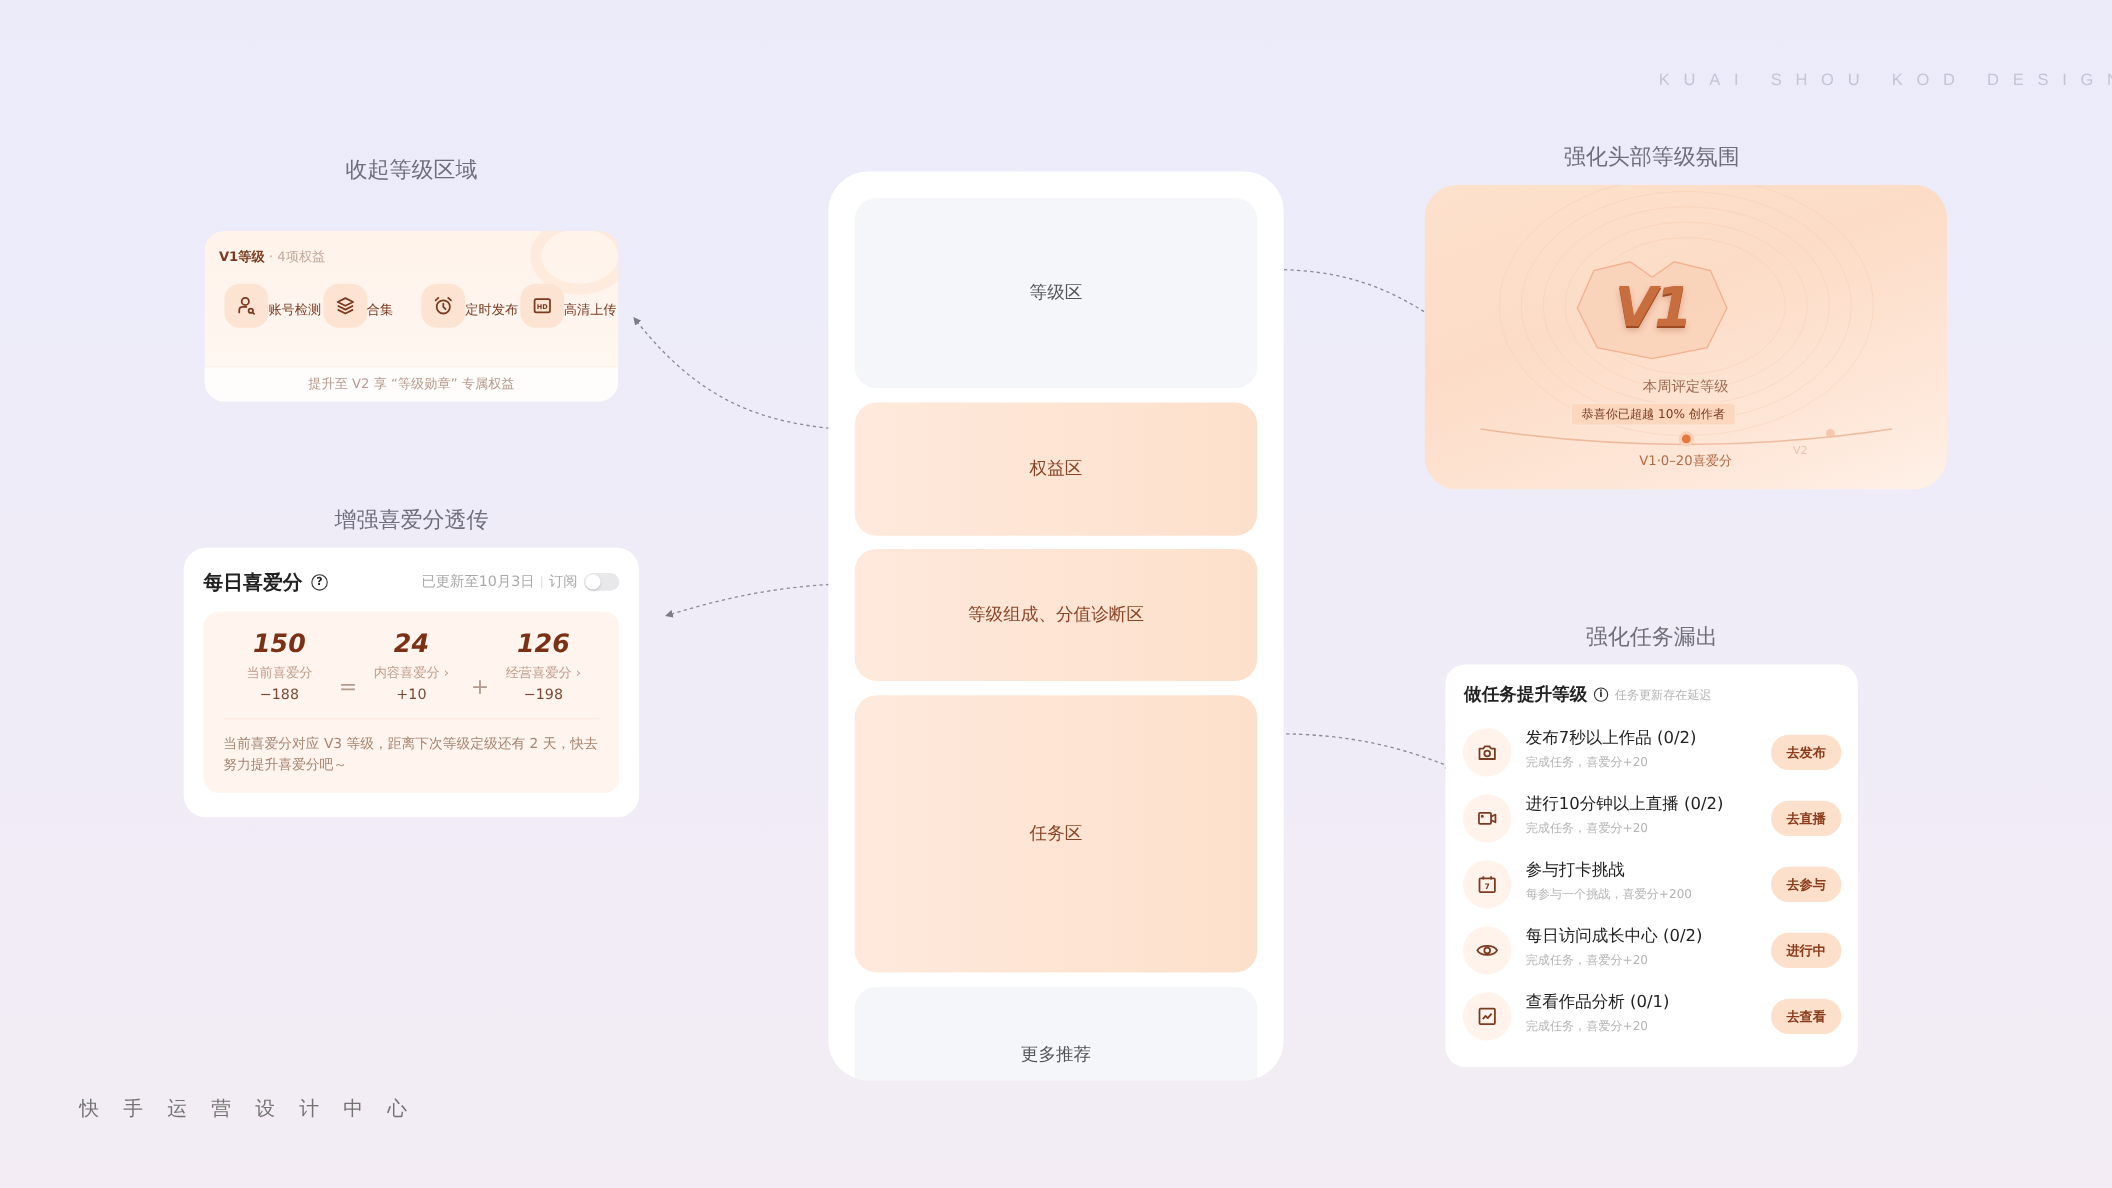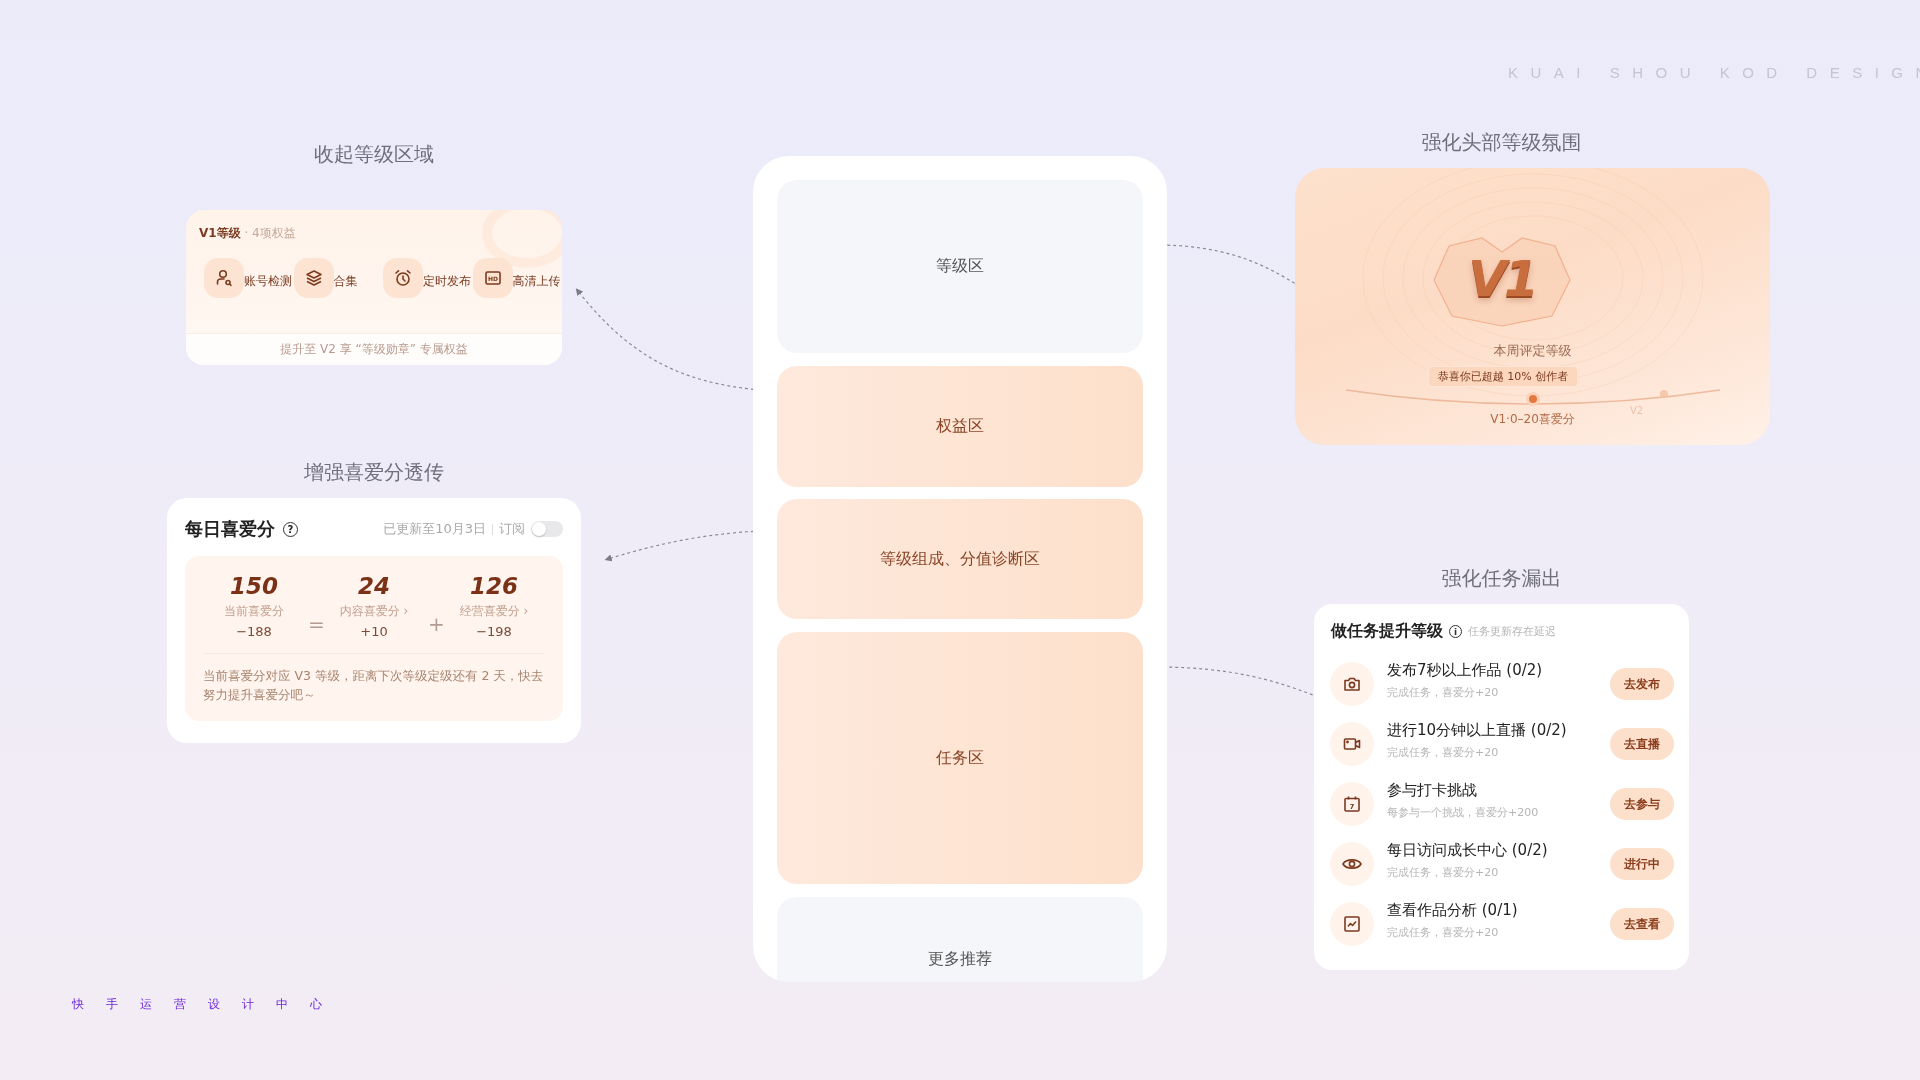--- a/index.html
+++ b/index.html
@@ -10,22 +10,22 @@
     background: linear-gradient(180deg, #ebebfa 0%, #efecf8 50%, #f3ecf4 100%);
     color: #333;
   }
   .abs { position: absolute; }
 
   .brand-en {
     left: 1508px; top: 64px; font-size: 15px; letter-spacing: 12.5px;
     color: #c4c4d4; font-family: "Liberation Sans", sans-serif; white-space: nowrap;
   }
   .brand-cn {
-    left: 72px; top: 996px; font-size: 12px; letter-spacing: 22px;
-    color: #6d28d9; white-space: nowrap; text-align: center;
+    left: 72px; top: 996px; font-size: 18px; letter-spacing: 22px;
+    color: #737373; white-space: nowrap; text-align: center;
   }
   .sec-title {
     font-size: 20px; color: #6f6f7c; text-align: center; white-space: nowrap;
   }
 
   
   .phone {
     left: 753px; top: 156px; width: 414px; height: 826px;
     background: #fff; border-radius: 36px; overflow: hidden;
   }

